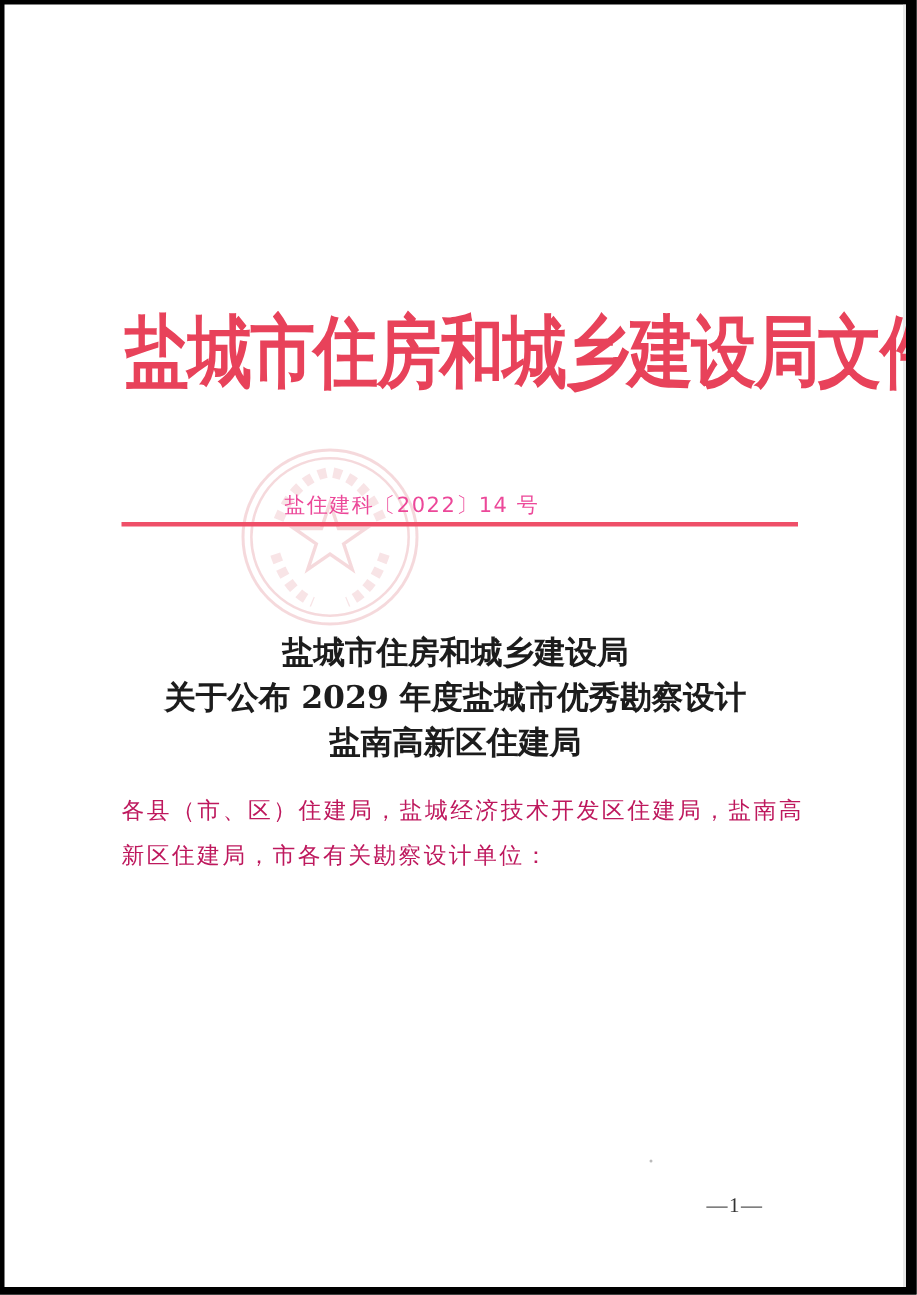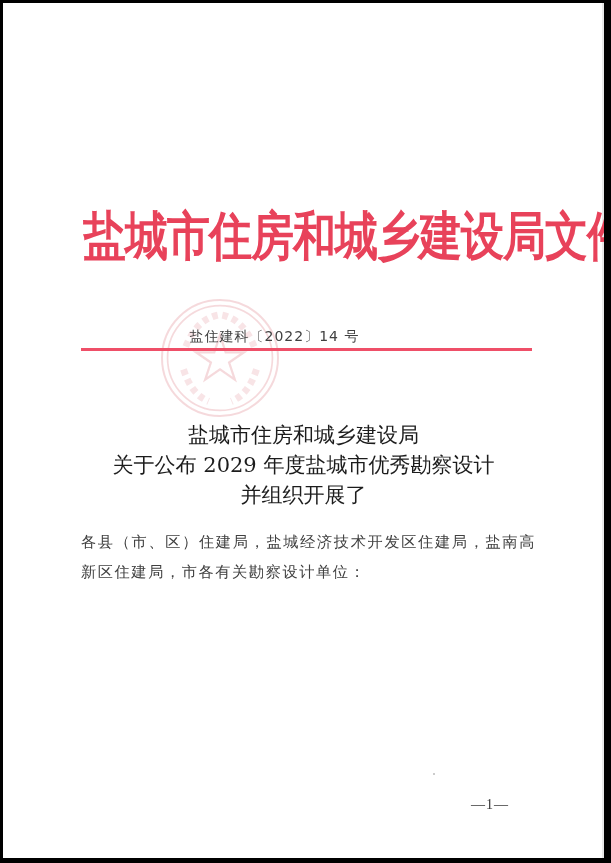--- a/index.html
+++ b/index.html
@@ -45,52 +45,52 @@
     .seal svg { width: 100%; height: 100%; }
 
     .doc-number {
       position: absolute;
       left: 0; width: 533px;
       top: 325px;
       text-align: center;
       padding-left: 10px;
       font-family: "DejaVu Sans", "Liberation Sans", sans-serif;
       font-size: 14px;
-      color: #404040;
+      color: #ec4899;
       letter-spacing: 1px;
     }
 
     .red-rule {
       position: absolute;
       left: 78px; top: 345px;
       width: 451px; height: 3px;
       background: #ef4f68;
     }
 
     .notice-title {
       position: absolute;
       left: 0; width: 601px;
       top: 417px;
       text-align: center;
       font-family: "DejaVu Serif", "Liberation Serif", serif;
-      font-weight: normal;
+      font-weight: bold;
       font-size: 21px;
       line-height: 30px;
       color: #1c1c1c;
     }
     .notice-title div { white-space: nowrap; }
 
     .body-text {
       position: absolute;
       left: 78px; top: 524px;
       width: 455px;
-      font-family: Liberation Serif, serif;
+      font-family: Liberation Mono, monospace;
       font-size: 15.2px;
       line-height: 29.5px;
-      color: #404040;
+      color: #be185d;
       letter-spacing: 1.6px;
     }
     .body-text p { text-align: justify; }
     .body-text .indent { text-indent: 31px; }
 
     .page-number {
       position: absolute;
       left: 468px; top: 794px;
       font-family: "Liberation Serif", "DejaVu Serif", serif;
       font-size: 14px;
@@ -120,21 +120,21 @@
     </svg>
   </div>
 
   <div class="doc-number">盐住建科〔2022〕14 号</div>
 
   <div class="red-rule"></div>
 
   <div class="notice-title">
     <div>盐城市住房和城乡建设局</div>
     <div>关于公布 2029 年度盐城市优秀勘察设计</div>
-    <div>并组织开展了</div>
+    <div>盐南高新区住建局</div>
   </div>
 
   <div class="body-text">
     <p>各县（市、区）住建局，盐城经济技术开发区住建局，盐南高新区住建局，市各有关勘察设计单位：</p>
   </div>
 
   <div class="speck" style="left:430px; top:770px;"></div>
 
   <div class="page-number">—1—</div>
 </div>

